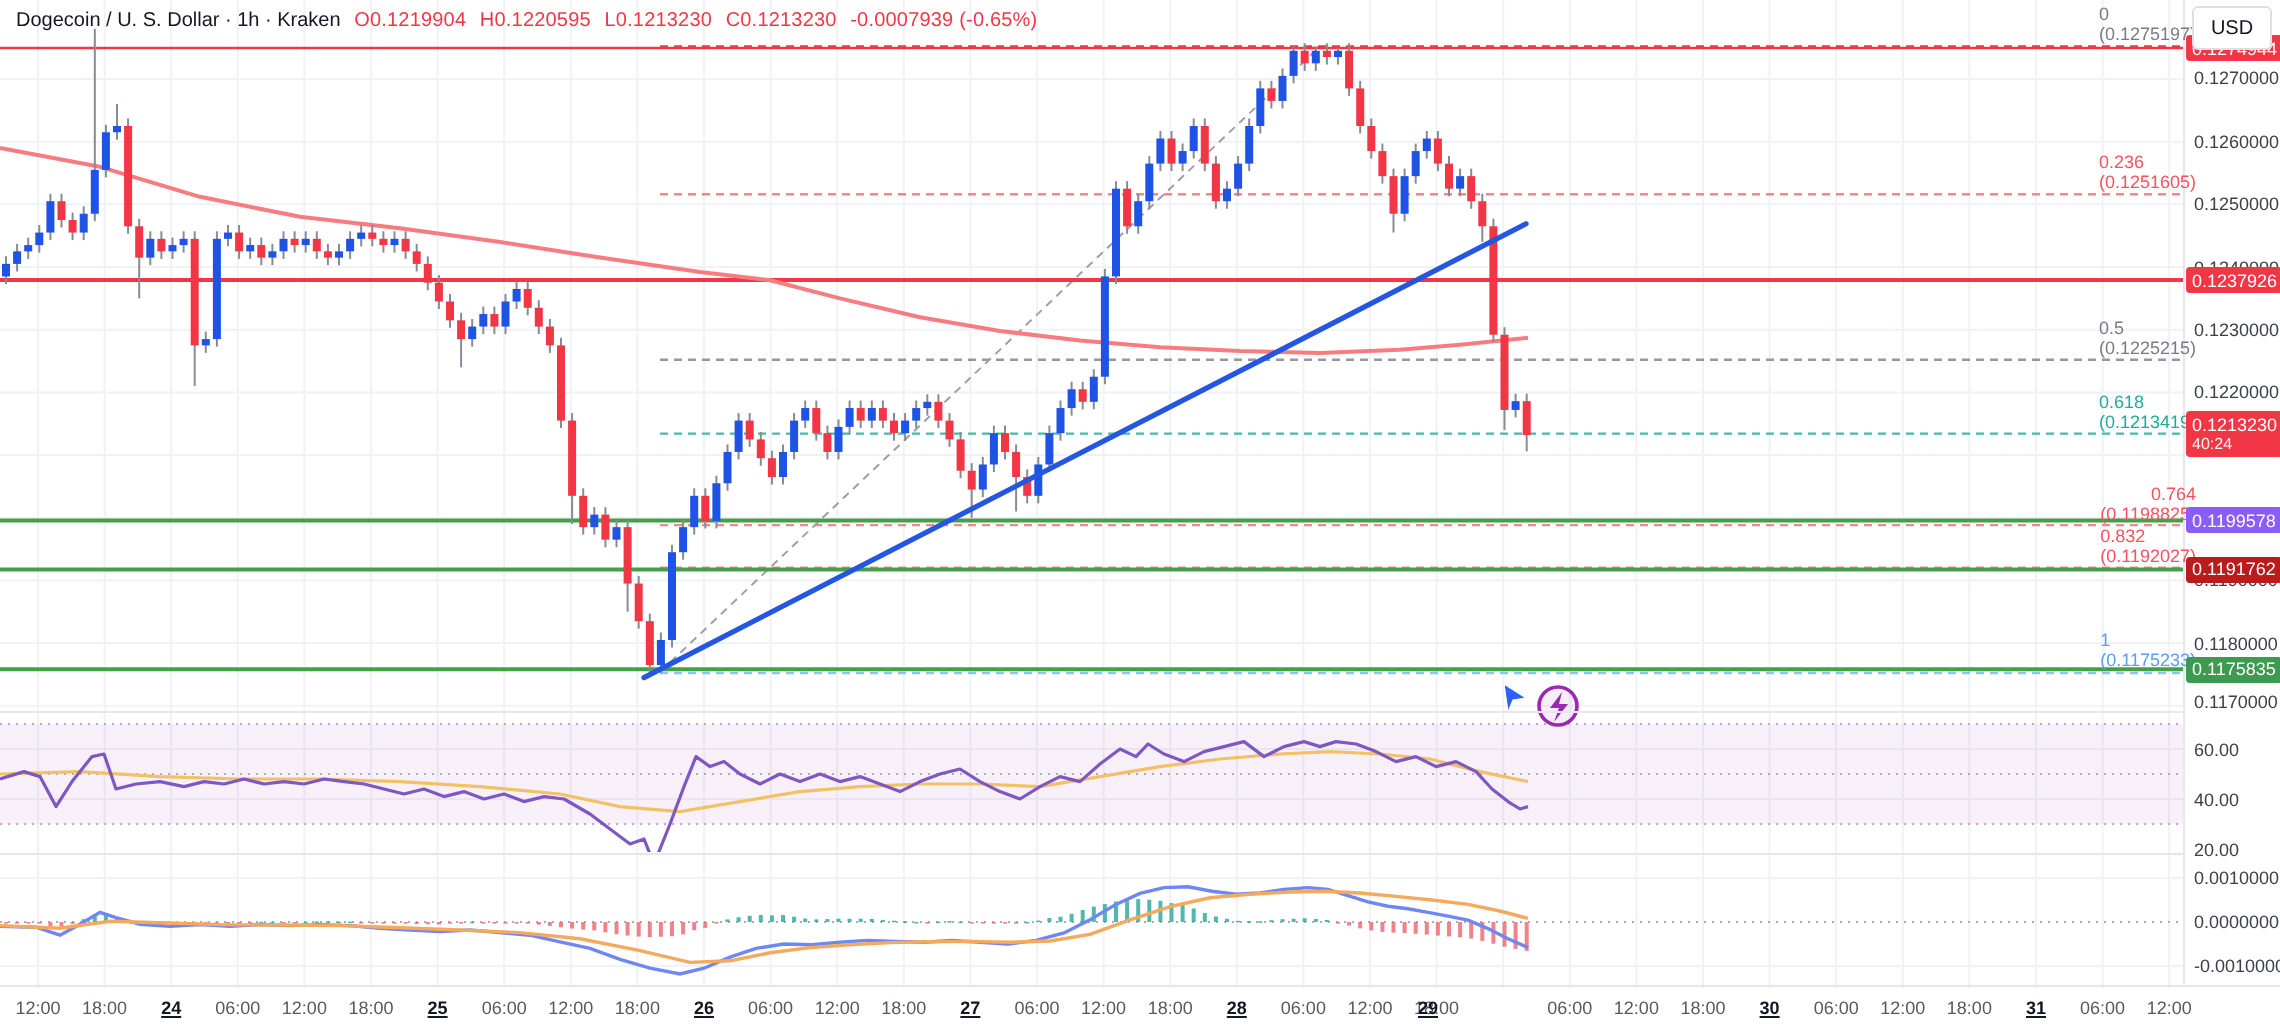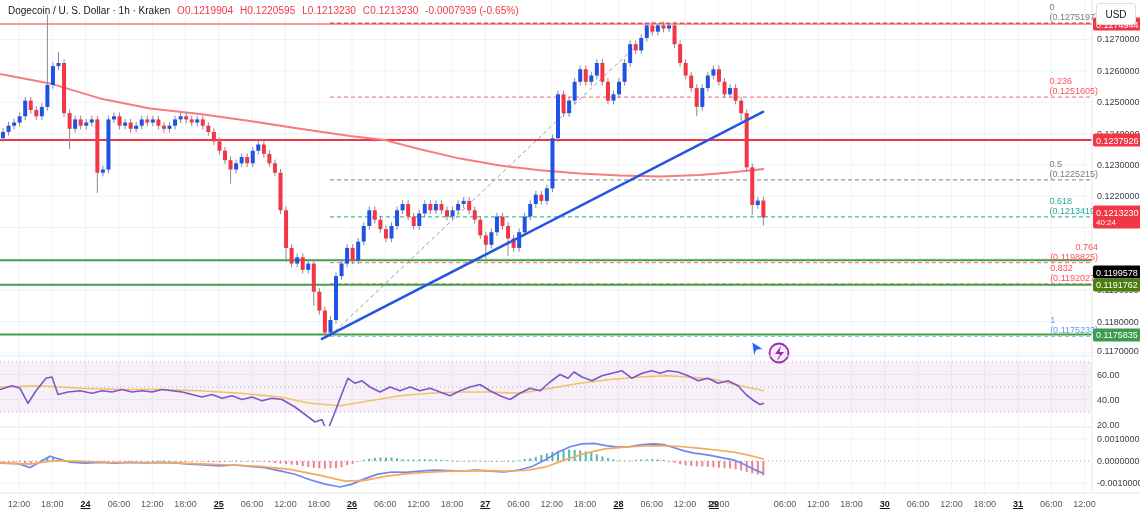--- a/index.html
+++ b/index.html
@@ -575,24 +575,24 @@
       <div class="badge" style="top: 24px; background: rgb(242, 54, 69);">
         <div>0.1274944</div>
       </div>
       <div class="badge" style="top: 140.014px; background: rgb(242, 54, 69);">
         <div>0.1237926</div>
       </div>
       <div class="badge" style="top: 217.412px; background: rgb(242, 54, 69);">
         <div>0.1213230</div>
         <div class="cd">40:24</div>
       </div>
-      <div class="badge" style="top: 260.197px; background: #000000; margin-top: 12px;">
+      <div class="badge" style="top: 260.197px; background: #8b5cf6;">
         <div>0.1199578</div>
       </div>
-      <div class="badge" style="top: 284.692px; background: #4d7c0f;">
+      <div class="badge" style="top: 284.692px; background: #b91c1c;">
         <div>0.1191762</div>
       </div>
       <div class="badge" style="top: 334.608px; background: rgb(61, 154, 80);">
         <div>0.1175835</div>
       </div>
       <div class="fiblab" style="left: 1086px; top: 22.2071px; color: rgb(120, 123, 134);">0 (0.1275197)</div>
       <div class="fiblab" style="left: 1086px; top: 96.1444px; color: rgb(247, 82, 95);">0.236 (0.1251605)</div>
       <div class="fiblab" style="left: 1086px; top: 178.851px; color: rgb(120, 123, 134);">0.5 (0.1225215)</div>
       <div class="fiblab" style="left: 1086px; top: 215.819px; color: rgb(34, 171, 148);">0.618 (0.1213419)</div>
       <div class="fiblab" style="left: 1086px; top: 261.557px; color: rgb(247, 82, 95); text-align: right;">0.764 (0.1198825)</div>

